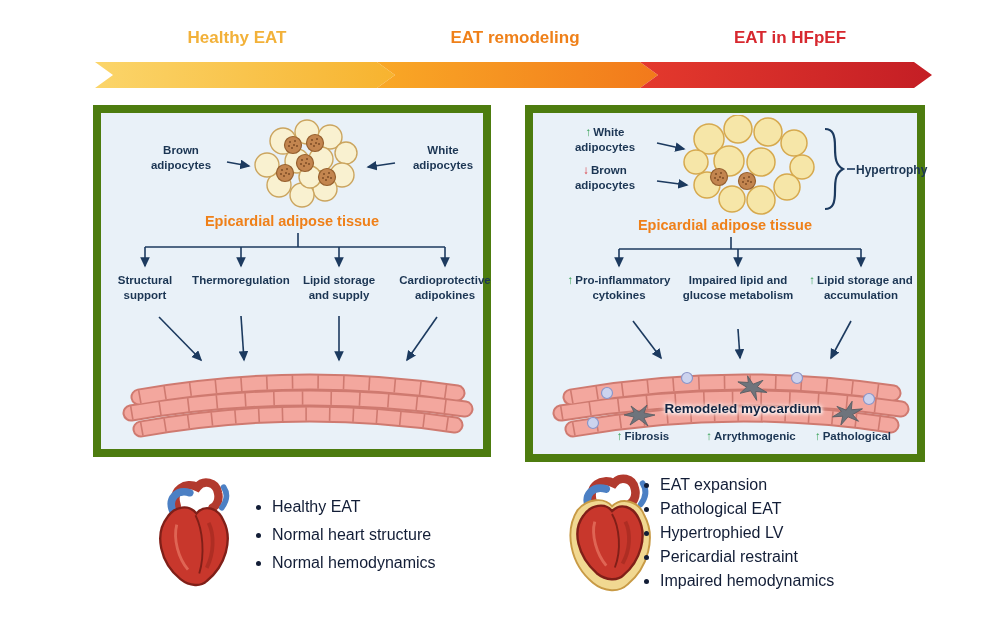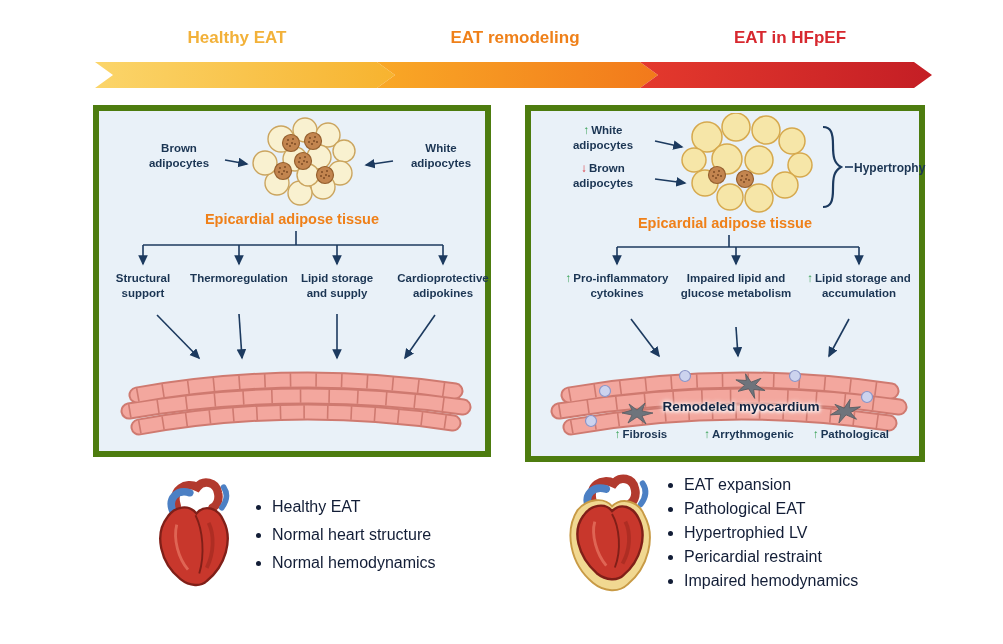--- a/index.html
+++ b/index.html
@@ -7,21 +7,21 @@
   .canvas { position:relative; width:1003px; height:644px; background:#ffffff; overflow:hidden; }
   .abs { position:absolute; }
   .stage-label { position:absolute; width:200px; text-align:center; font-weight:700; font-size:17px; }
   .s-yellow { color:#f2b139; }
   .s-orange { color:#ef8019; }
   .s-red    { color:#d7282f; }
   .chev { position:absolute; height:26px; clip-path:polygon(0 0, calc(100% - 18px) 0, 100% 50%, calc(100% - 18px) 100%, 0 100%, 18px 50%); }
   .chev.c1 { background:linear-gradient(90deg,#fbd56a,#f7b32f); }
   .chev.c2 { background:linear-gradient(90deg,#f9a826,#f2791b); }
   .chev.c3 { background:linear-gradient(90deg,#e4392d,#c41e25); }
-  .panel { position:absolute; background:#e9f1f8; border:6px solid #4d7c0f; }
+  .panel { position:absolute; background:#e9f1f8; border:8px solid #4d7c0f; }
   .lbl { position:absolute; font-weight:700; font-size:11.5px; color:#1b3553; text-align:center; line-height:1.28; }
   .title-orange { position:absolute; left:0; width:100%; text-align:center; font-weight:700; font-size:14.5px; color:#ef8019; }
   .myolabel { position:absolute; font-weight:700; font-size:13.5px; color:#132441; text-align:center;
               text-shadow:0 0 4px #fff, 0 0 6px #fff, 1px 1px 3px #fff; }
   .up { color:#2f9e4f; margin-right:2px; }
   .down { color:#d7282f; margin-right:2px; }
   .hyp { position:absolute; font-weight:700; font-size:12px; color:#1b3553; }
   .bullets { position:absolute; font-size:16px; font-weight:500; color:#121d36; }
   .bullets ul { list-style:disc; padding-left:20px; }
   .bullets.wide li { margin-bottom:10px; }
@@ -256,21 +256,21 @@
   <svg class="abs" style="left:562px; top:468px;" width="100" height="132" viewBox="0 0 104 138">
     <path d="M32,36 C26,18 42,10 54,16 C60,8 74,10 76,22 C78,30 74,36 70,38" fill="none" stroke="#b23a2e" stroke-width="9" stroke-linecap="round"></path>
     <path d="M28,42 C22,28 32,18 46,22" fill="none" stroke="#4c80c4" stroke-width="8" stroke-linecap="round"></path>
     <path d="M82,38 C88,30 88,22 84,16" fill="none" stroke="#4c80c4" stroke-width="6" stroke-linecap="round"></path>
     <path d="M16,44 C2,66 8,100 32,120 C44,130 60,130 68,122 C90,104 98,72 86,50 C80,34 62,30 52,40 C44,30 26,32 16,44 Z" fill="#f1d891" stroke="#c89a45" stroke-width="2"></path>
     <path d="M22,50 C10,66 16,92 36,110 C46,118 58,118 64,112 C82,97 89,71 80,53 C74,40 61,36 52,45 C45,36 30,38 22,50 Z" fill="#c8372c" stroke="#801f18" stroke-width="2.5"></path>
     <path d="M52,48 C60,62 62,86 55,104" fill="none" stroke="#801f18" stroke-width="2"></path>
     <path d="M66,56 C72,68 71,86 63,100" fill="none" stroke="#99261d" stroke-width="4" opacity="0.55"></path>
     <path d="M34,56 C30,70 36,90 46,102" fill="none" stroke="#e5705f" stroke-width="3" opacity="0.8"></path>
   </svg>
-  <div class="bullets tight" style="left:664px; top:476px;">
+  <div class="bullets tight" style="left:640px; top:476px;">
     <ul>
       <li>EAT expansion</li>
       <li>Pathological EAT</li>
       <li>Hypertrophied LV</li>
       <li>Pericardial restraint</li>
       <li>Impaired hemodynamics</li>
     </ul>
   </div>
 
 </div>

